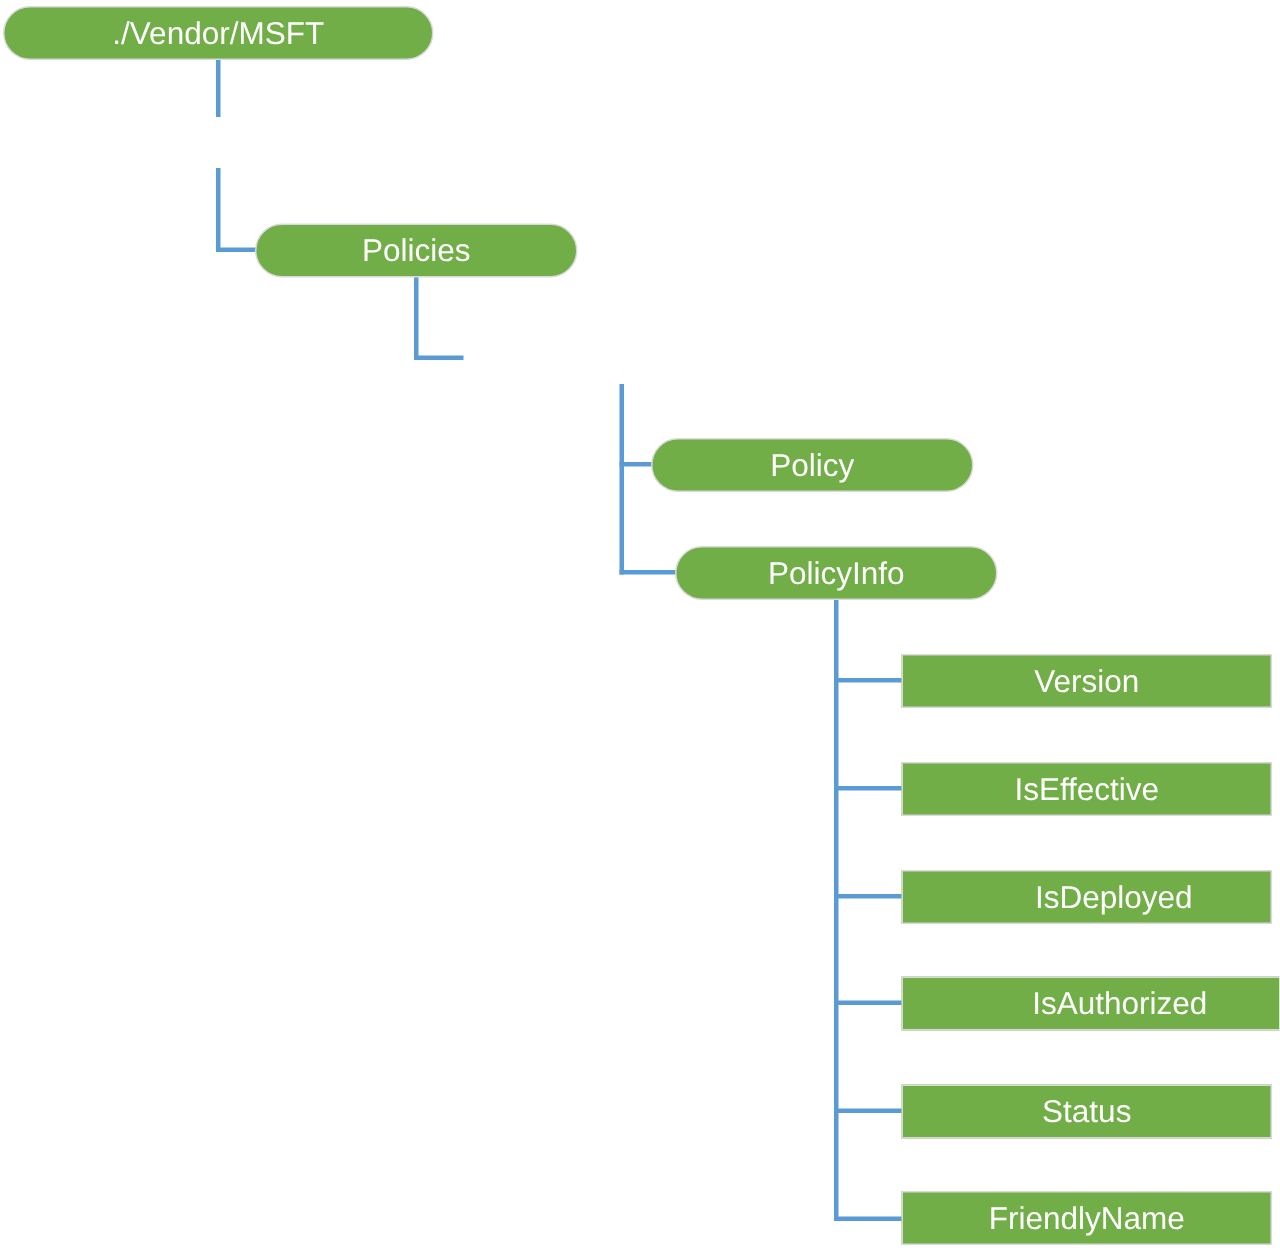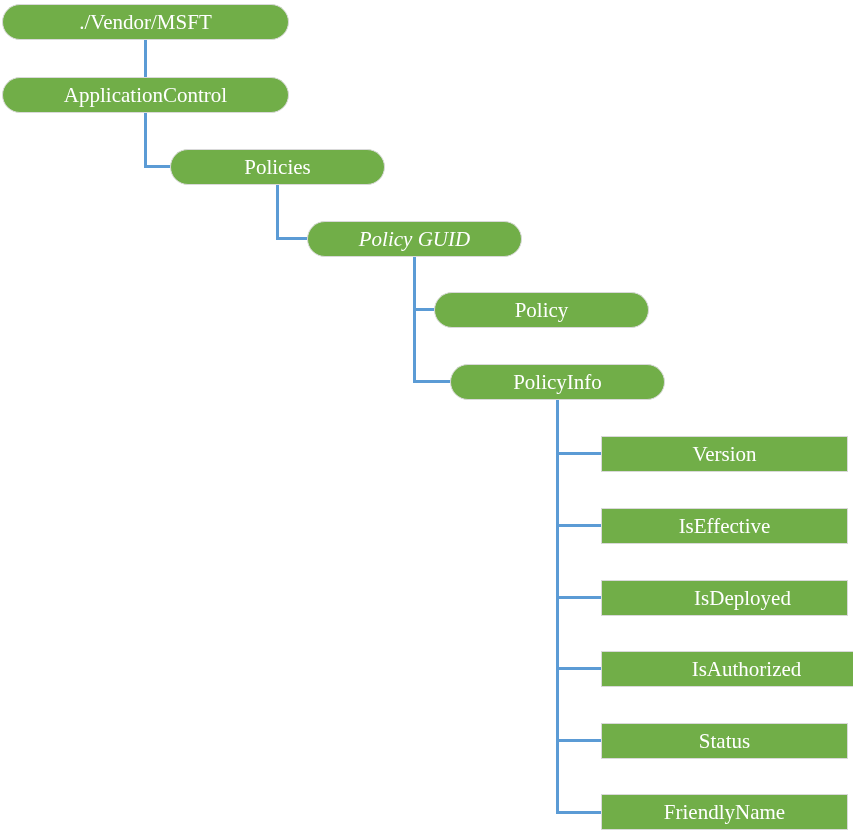--- a/index.html
+++ b/index.html
@@ -1,21 +1,21 @@
 <!DOCTYPE html>
 <html style="--node-fill: #71AE48; --node-border: #D9D9D9; --connector: #5B9BD5; --node-text: #FFFFFF; --bg: #FFFFFF;"><head>
 <meta charset="utf-8">
 <style>
   html, body { margin: 0; padding: 0; background: #ffffff; }
   .canvas {
     position: relative;
     width: 853px;
     height: 839px;
     background: var(--bg, #ffffff);
-    font-family: Liberation Serif, serif;
+    font-family: Liberation Sans, sans-serif;
     overflow: hidden;
   }
   .node {
     position: absolute;
     box-sizing: border-box;
     background: var(--node-fill, #71AE48);
     border: 1.5px solid var(--node-border, #D9D9D9);
     color: var(--node-text, #ffffff);
     display: flex;
     align-items: center;
@@ -51,23 +51,21 @@
   <div class="hline" style="left:413px; top:380px; width:39px;"></div>
   <div class="vline" style="left:556px; top:399px; height:415px;"></div>
   <div class="hline" style="left:556px; top:452px; width:47px;"></div>
   <div class="hline" style="left:556px; top:524px; width:47px;"></div>
   <div class="hline" style="left:556px; top:596px; width:47px;"></div>
   <div class="hline" style="left:556px; top:667px; width:47px;"></div>
   <div class="hline" style="left:556px; top:739px; width:47px;"></div>
   <div class="hline" style="left:556px; top:811px; width:47px;"></div>
 
   <div class="node pill" style="left:2px;   top:4px;   width:287px; height:36px;">./Vendor/MSFT</div>
-  <div class="node pill" style="left:2px;   top:77px;  width:287px; height:36px;">ApplicationControl</div>
   <div class="node pill" style="left:170px; top:149px; width:215px; height:36px;">Policies</div>
-  <div class="node pill italic" style="left:307px; top:221px; width:215px; height:36px;">Policy GUID</div>
   <div class="node pill" style="left:434px; top:292px; width:215px; height:36px;">Policy</div>
   <div class="node pill" style="left:450px; top:364px; width:215px; height:36px;">PolicyInfo</div>
   <div class="node rect" style="left:601px; top:436px; width:247px; height:36px;">Version</div>
   <div class="node rect" style="left:601px; top:508px; width:247px; height:36px;">IsEffective</div>
   <div class="node rect" style="left:601px; top:580px; width:247px; height:36px;padding-left:36px;">IsDeployed</div>
   <div class="node rect" style="left:601px; top:651px; width:291px; height:36px;">IsAuthorized</div>
   <div class="node rect" style="left:601px; top:723px; width:247px; height:36px;">Status</div>
   <div class="node rect" style="left:601px; top:794px; width:247px; height:36px;text-align:center;">FriendlyName</div>
 
 </div>

